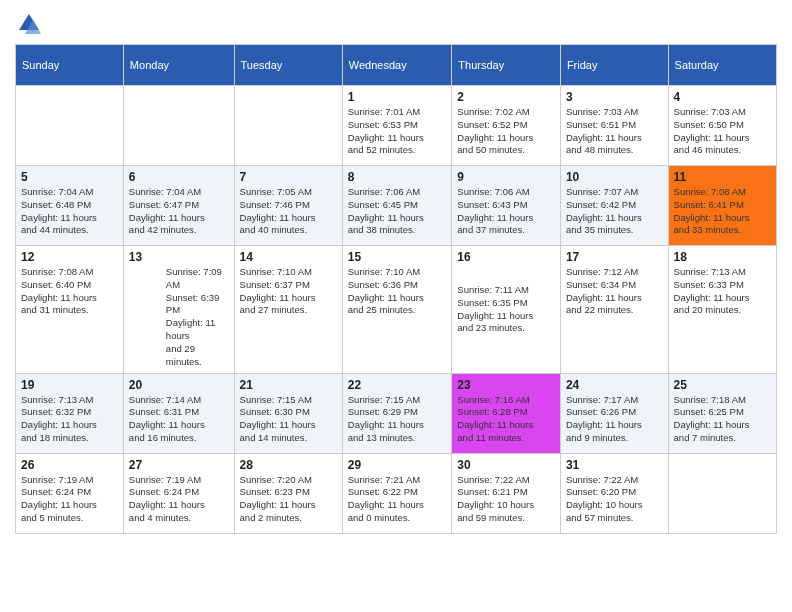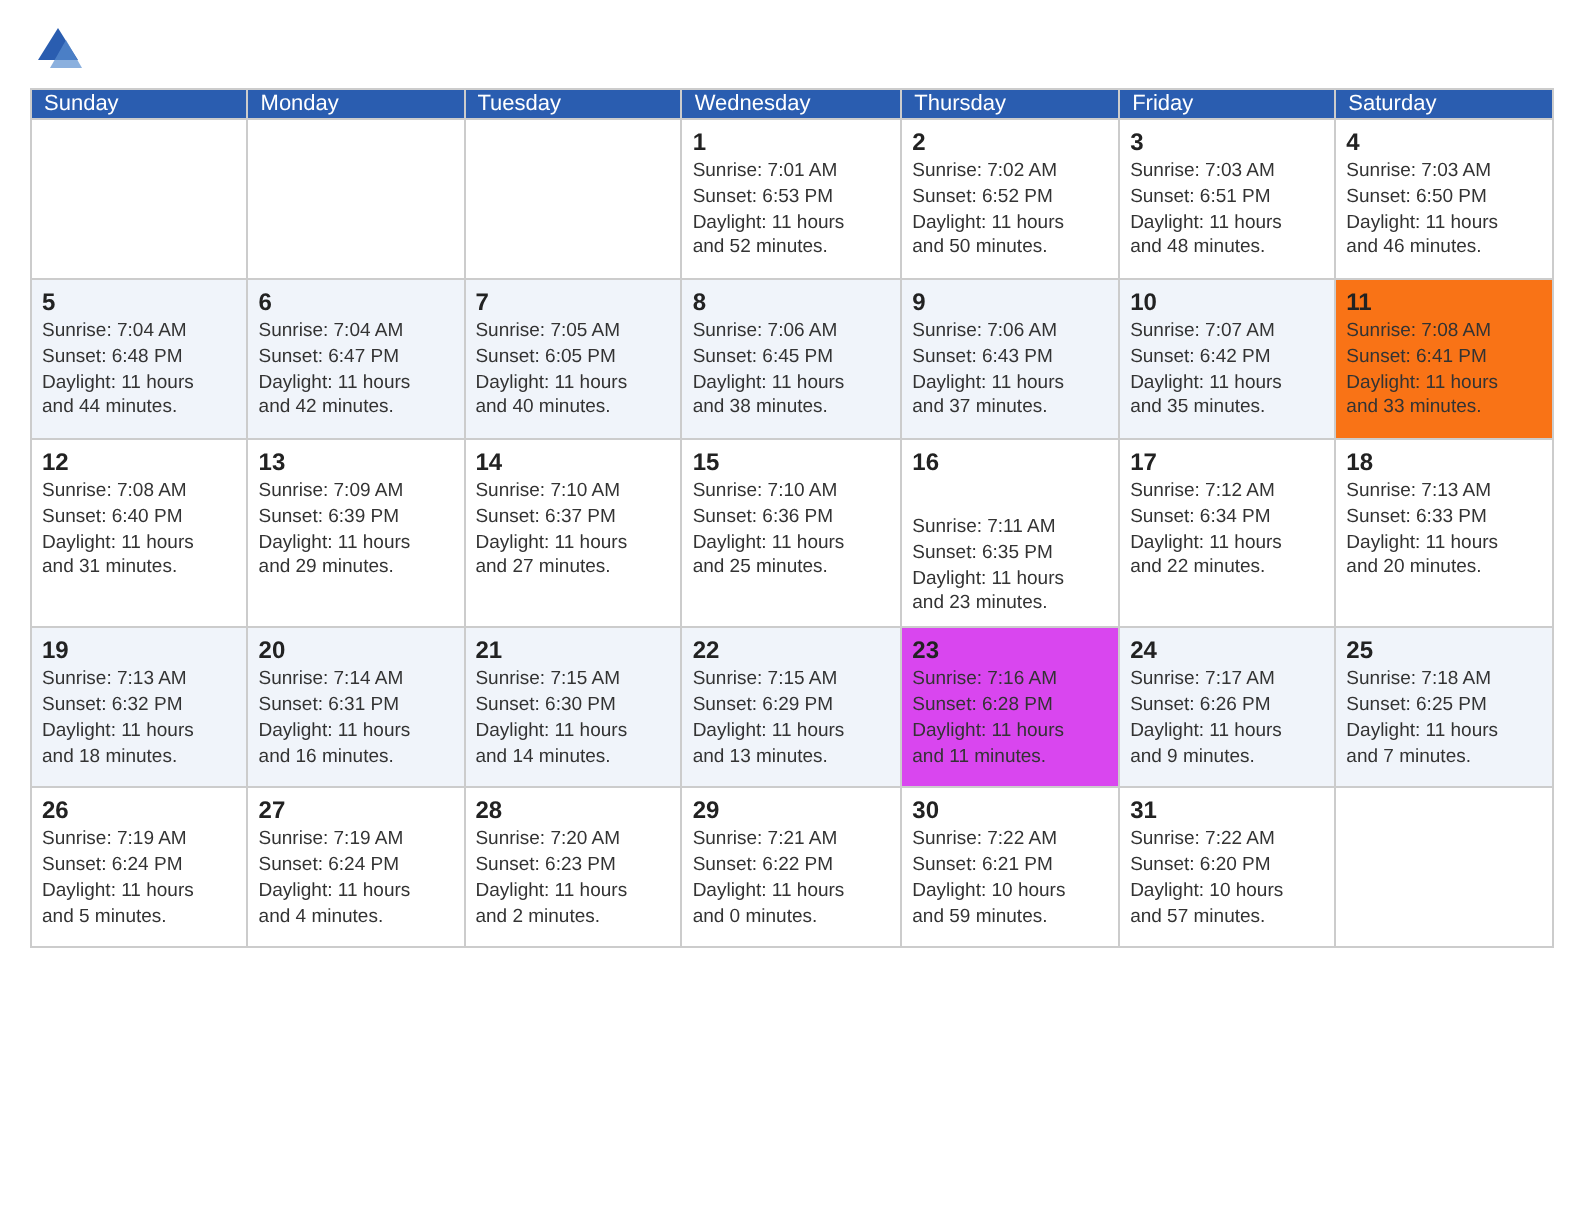--- a/index.html
+++ b/index.html
@@ -59,21 +59,21 @@
     }
     .calendar {
       width: 100%;
       border-collapse: collapse;
       font-size: 10px;
     }
     .calendar th {
       background-color: #2a5db0;
       color: #fff;
       text-align: left;
-      padding: 1px 6px;
+      padding: 14px 6px;
       font-size: 11px;
       font-weight: normal;
       border: 1px solid #ccc;
     }
     .calendar td {
       border: 1px solid #ccc;
       vertical-align: top;
       padding: 4px 5px;
       width: 113px;
       height: 80px;
@@ -175,21 +175,21 @@
           <td style="background: rgb(240, 244, 250);">
             <div class="day-number">6</div>
             <div class="day-info" style="white-space: pre-line;">Sunrise: 7:04 AM
 Sunset: 6:47 PM
 Daylight: 11 hours
 and 42 minutes.</div>
           </td>
           <td style="background: rgb(240, 244, 250);">
             <div class="day-number">7</div>
             <div class="day-info" style="white-space: pre-line;">Sunrise: 7:05 AM
-Sunset: 6:05 PM
+Sunset: 7:46 PM
 Daylight: 11 hours
 and 40 minutes.</div>
           </td>
           <td style="background: rgb(240, 244, 250);">
             <div class="day-number">8</div>
             <div class="day-info" style="white-space: pre-line;">Sunrise: 7:06 AM
 Sunset: 6:45 PM
 Daylight: 11 hours
 and 38 minutes.</div>
           </td>
@@ -218,21 +218,21 @@
         <tr>
           <td>
             <div class="day-number">12</div>
             <div class="day-info" style="white-space: pre-line;">Sunrise: 7:08 AM
 Sunset: 6:40 PM
 Daylight: 11 hours
 and 31 minutes.</div>
           </td>
           <td>
             <div class="day-number">13</div>
-            <div class="day-info" style="white-space: pre-line;">Sunrise: 7:09 AM
+            <div class="day-info" style="white-space: pre-line; margin-left: 37px;">Sunrise: 7:09 AM
 Sunset: 6:39 PM
 Daylight: 11 hours
 and 29 minutes.</div>
           </td>
           <td>
             <div class="day-number">14</div>
             <div class="day-info" style="white-space: pre-line;">Sunrise: 7:10 AM
 Sunset: 6:37 PM
 Daylight: 11 hours
 and 27 minutes.</div>

